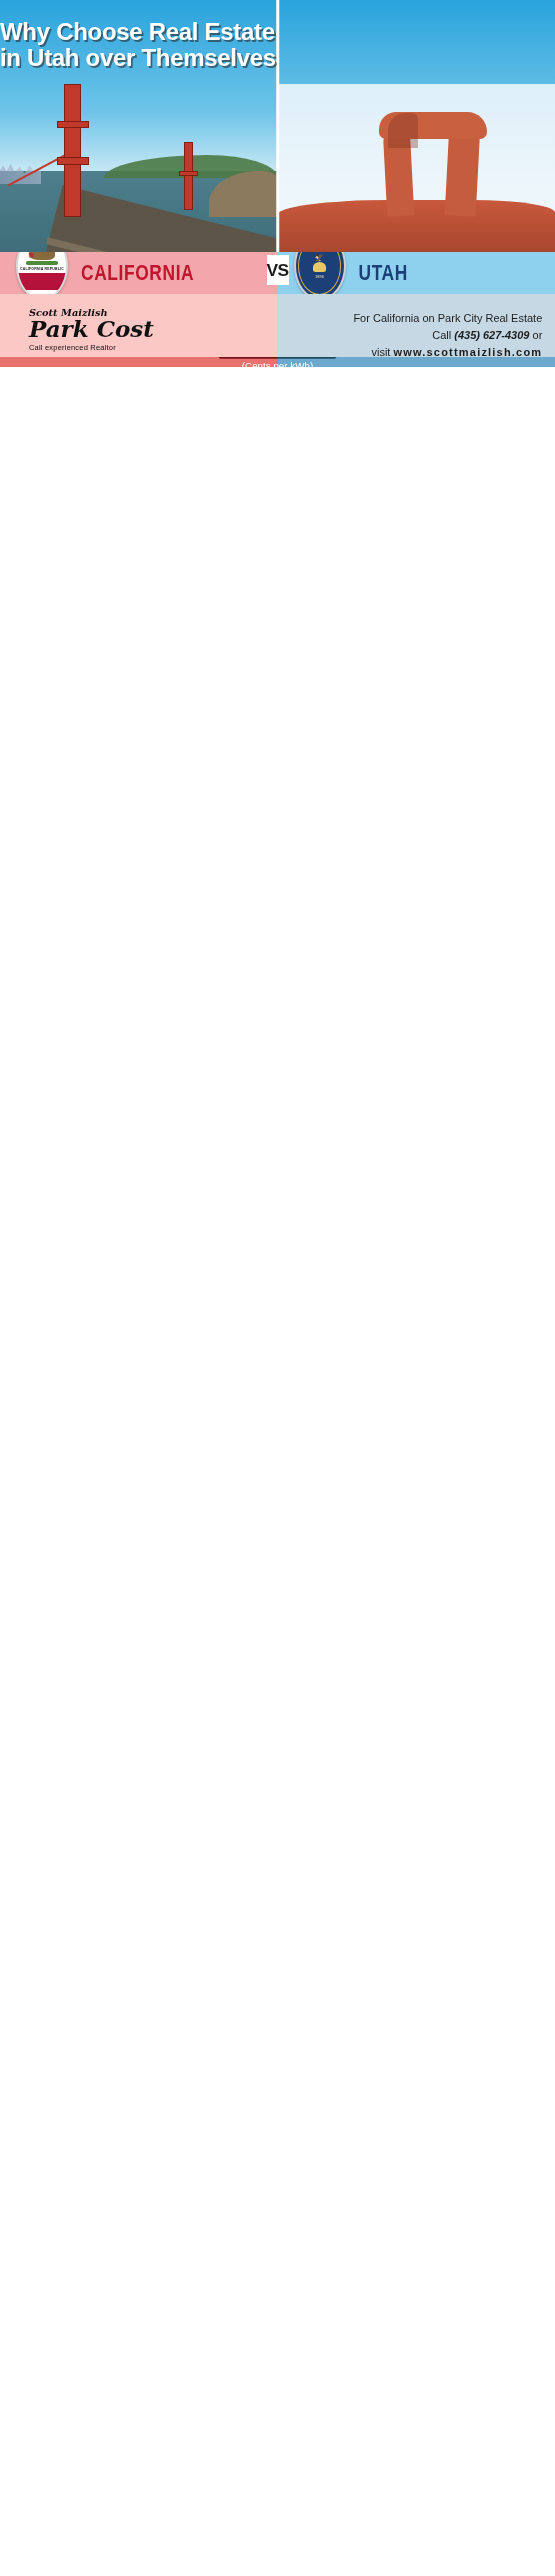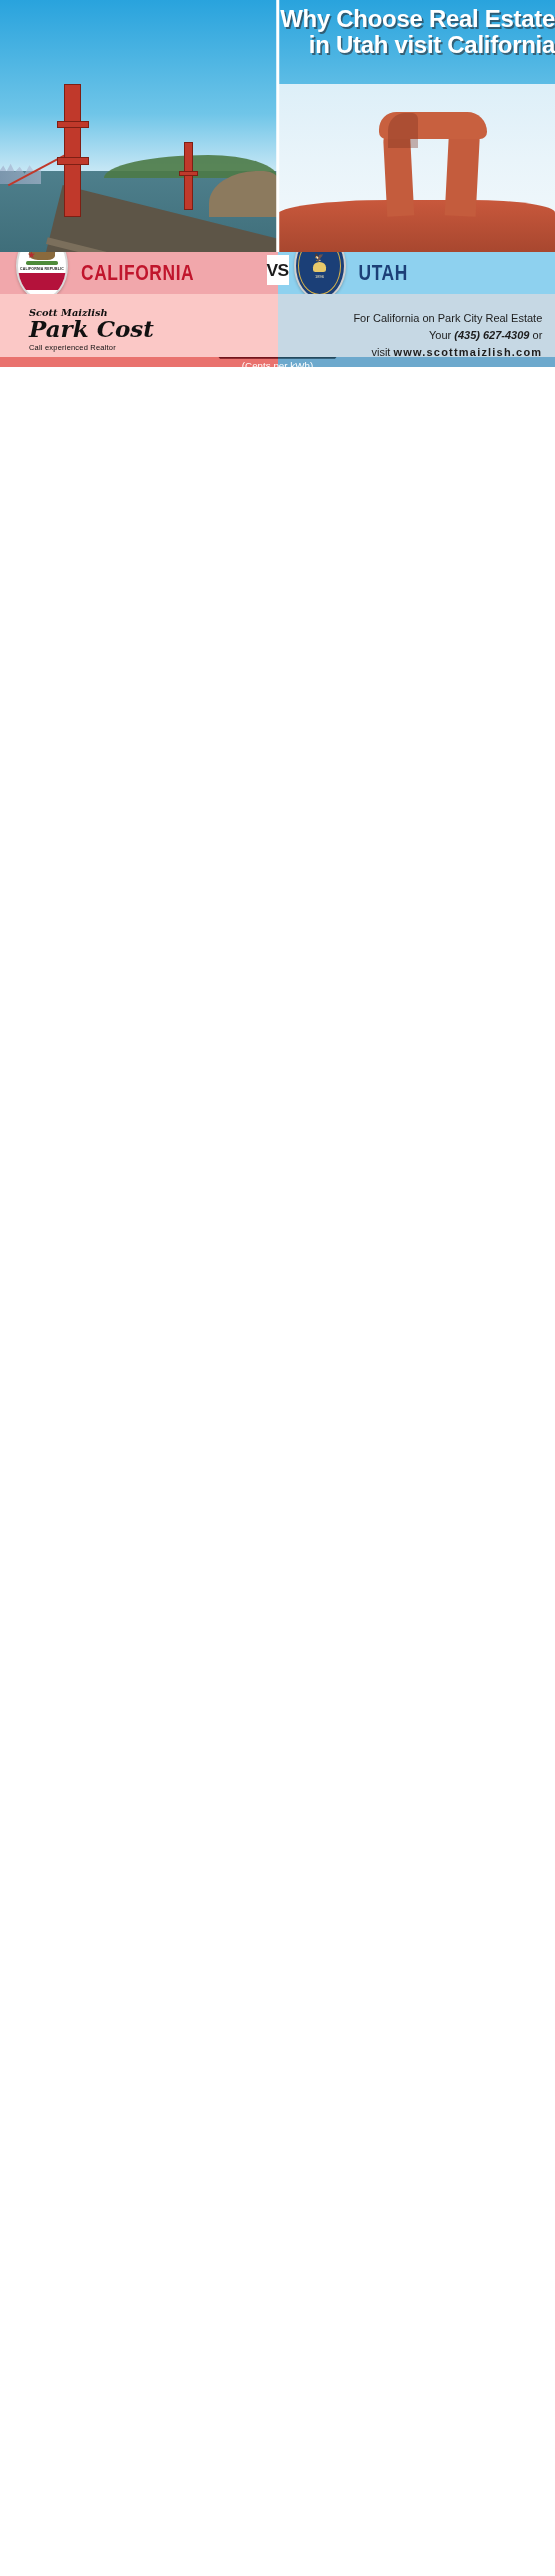--- a/index.html
+++ b/index.html
@@ -12,21 +12,21 @@
   }
   .page { width:555px; position:relative; overflow:hidden; }
 
   
   .hero {
     position:relative; height:252px;
     background: linear-gradient(#29a3dd 0%, #6fc5e8 45%, #cfeaf6 70%, #eaf6fb 100%);
     overflow:hidden;
   }
   .hero-title {
-    position:relative; z-index:6; padding-top:6px; text-align:right;
+    position:relative; z-index:6; padding-top:19px; text-align:left;
     font-family:"Liberation Sans", sans-serif;
     font-weight:bold; font-size:24px; line-height:1.08; letter-spacing:-0.3px;
     color:#fff; text-shadow:1.7px 1.7px 0 rgba(40,30,30,.55);
   }
   .hero-sub {
     position:relative; z-index:6; margin-top:8px; text-align:center;
     font-family:"DejaVu Serif", serif; font-style:italic; font-weight:bold;
     font-size:15.6px; line-height:1.45; color:#111;
     text-shadow:1.2px 1.2px 0 rgba(255,255,255,.75);
   }
@@ -218,21 +218,21 @@
       <div class="ground"></div>
       <div class="leg lL"></div>
         <div class="leg lR"></div>
       <div class="top"></div>
         <div class="shade"></div>
     </div>
     <div class="vsw"></div>
 
     <div class="hero-title">
       <div>Why Choose Real Estate</div>
-      <div>in Utah visit California</div>
+      <div>in Utah over Themselves</div>
     </div>
   </div>
   <div class="vs">VS</div>
 
   <div class="banners">
     <div class="banner ca">
       <div class="seal ca-seal">
         <div class="ca-star">★</div>
         <div class="ca-bear"></div>
         <div class="ca-grass"></div>
@@ -393,21 +393,21 @@
       <div class="logo-wrap">
         <div class="logo-top">Scott Maizlish</div>
         <div class="logo-main">Park Cost</div>
         <div class="logo-sub">Call experienced Realtor</div>
       </div>
     </div>
     <div class="half ut">
       <div class="contact">
         <div>For California on Park City Real Estate</div>
         <div>
-          <span>Your </span><b>(435) 627-4309</b><span> or</span>
+          <span>Call </span><b>(435) 627-4309</b><span> or</span>
         </div>
         <div>
           <span>visit </span><span class="url">www.scottmaizlish.com</span>
         </div>
       </div>
     </div>
   </div>
   <div class="thin-ca" style="width:50%; float:left;"></div>
   <div class="thin-ut" style="width:50%; float:left;"></div>
 

